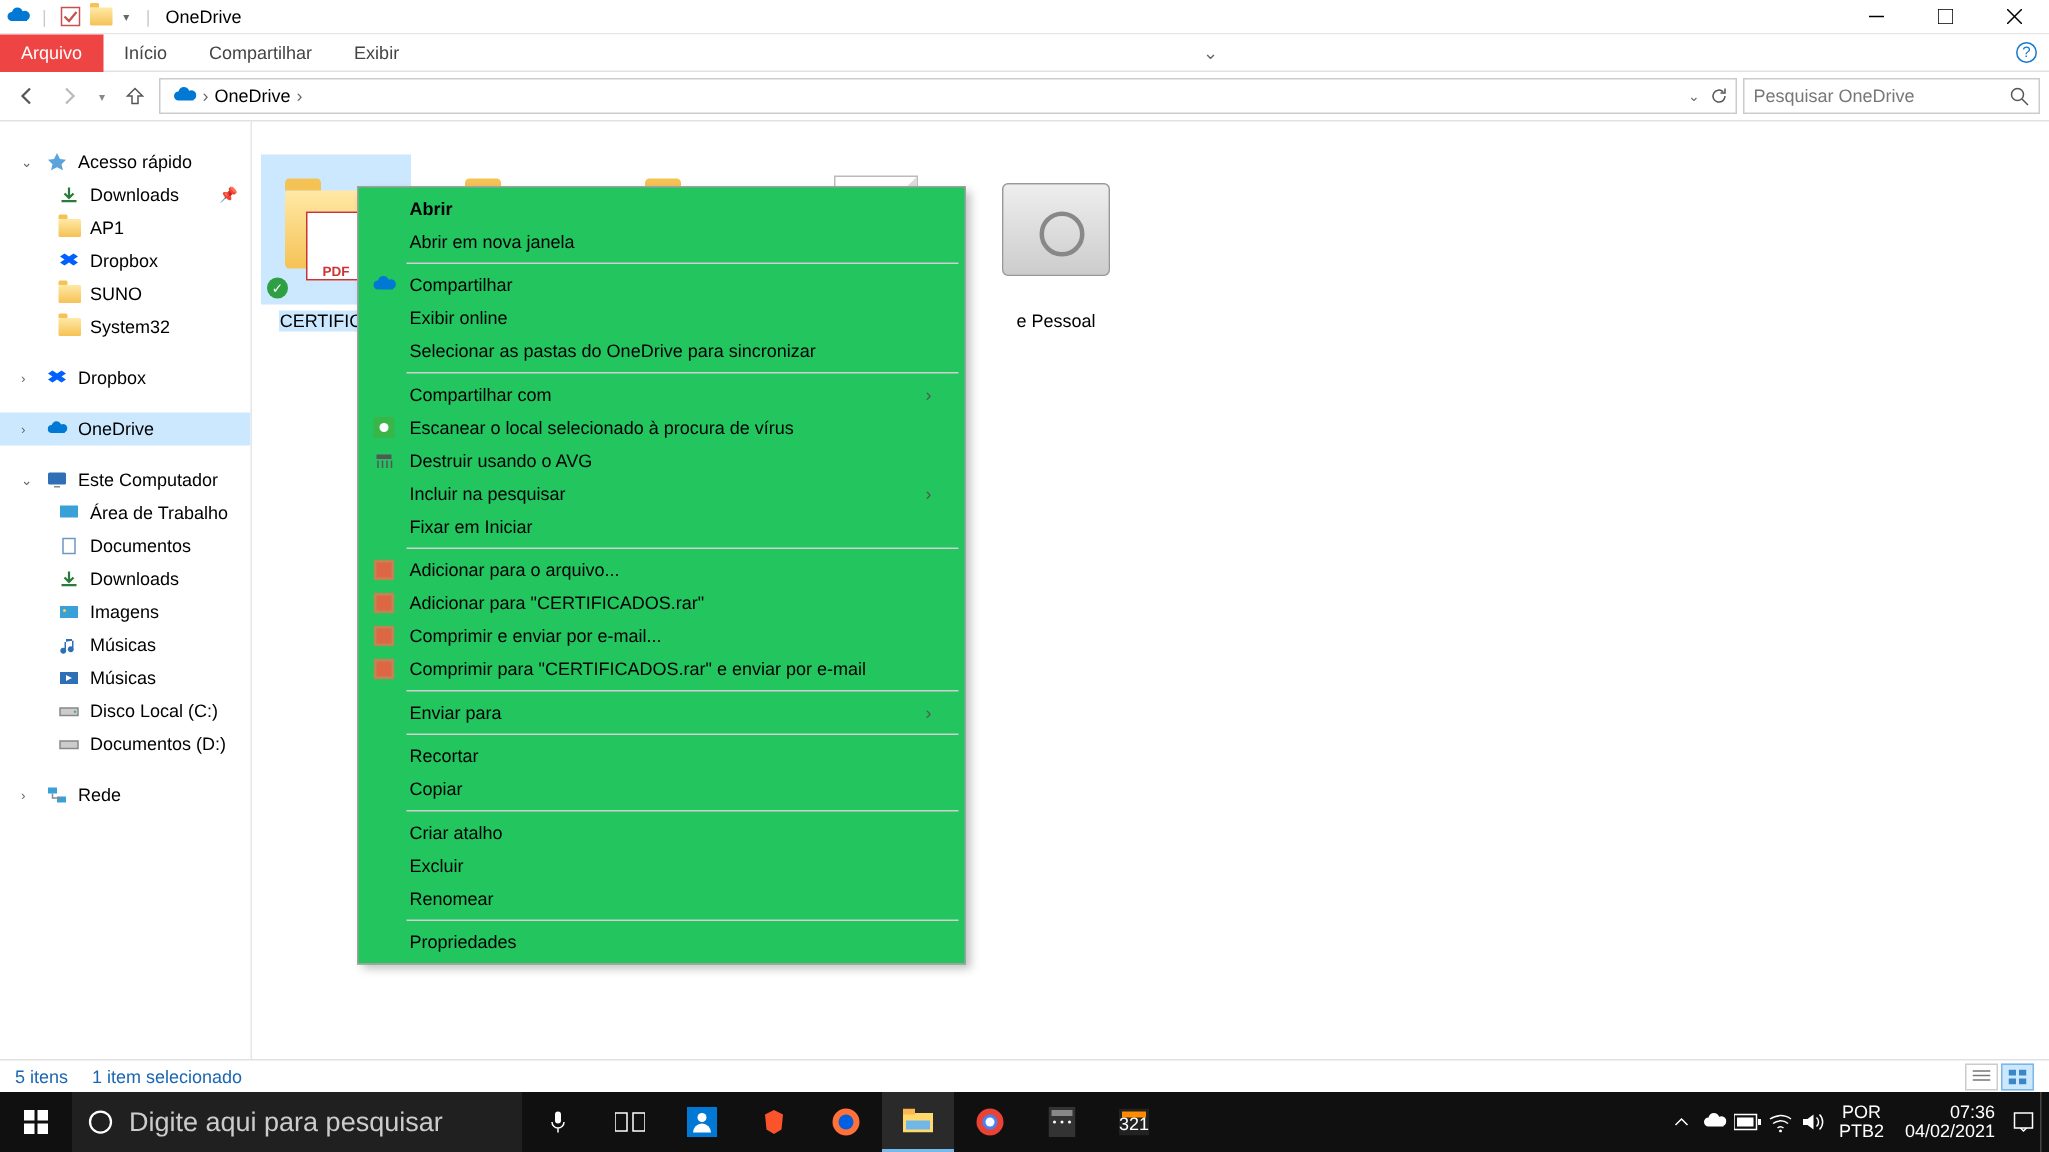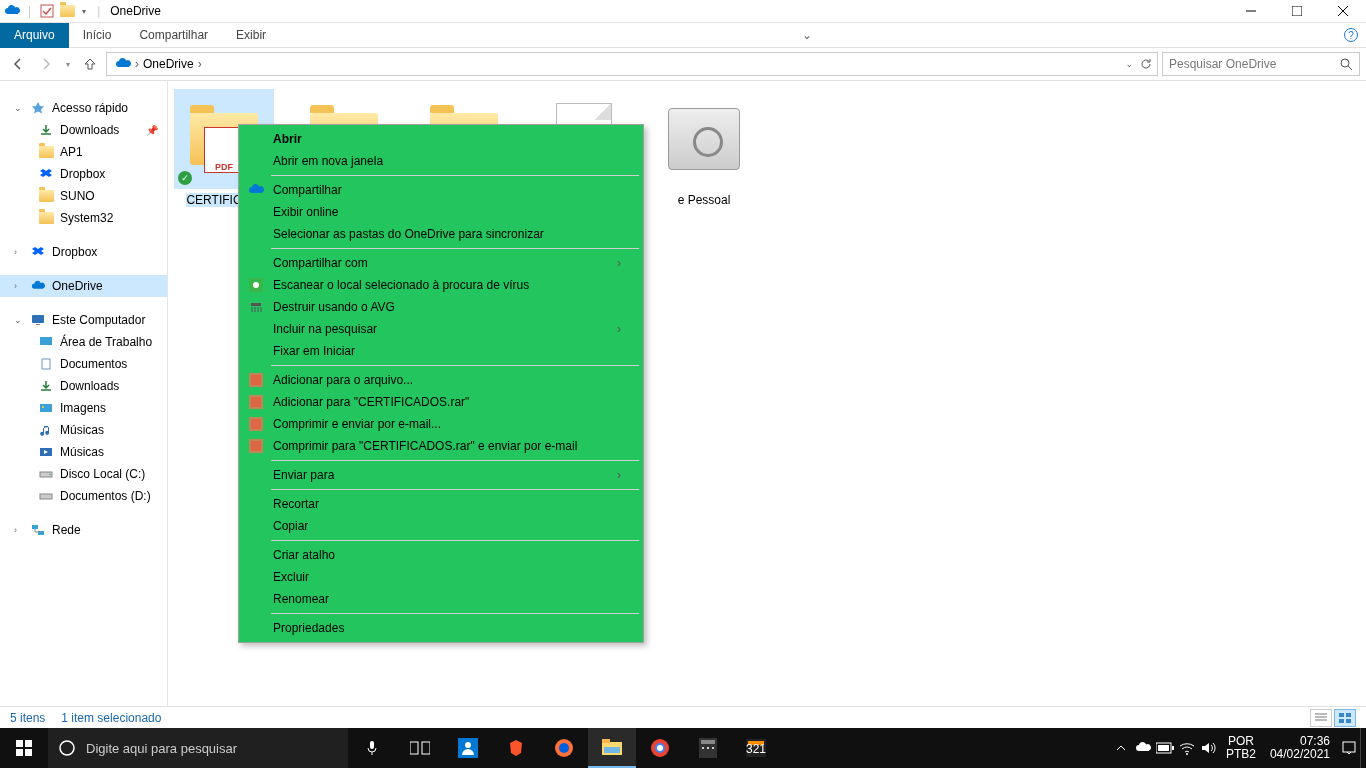--- a/index.html
+++ b/index.html
@@ -10,21 +10,21 @@
 .titlebar .tb-icons { display: flex; align-items: center; gap: 4px; padding-left: 4px; }
 .titlebar .tb-icon { width: 16px; height: 16px; display: inline-flex; align-items: center; justify-content: center; }
 .titlebar .tb-sep { color: #ccc; margin: 0 4px; }
 .titlebar .tb-title { margin-left: 6px; color: #000; }
 .titlebar .win-controls { margin-left: auto; display: flex; }
 .titlebar .win-btn { width: 46px; height: 23px; display: flex; align-items: center; justify-content: center; color: #000; }
 
 
 .ribbon { height: 25px; background: #ffffff; display: flex; align-items: center; border-bottom: 1px solid #e1e1e1; }
 .ribbon .tab { padding: 0 14px; height: 25px; display: flex; align-items: center; color: #444; }
-.ribbon .tab.file { background: #0369a1; color: #fff; }
+.ribbon .tab.file { background: #ef4444; color: #fff; }
 .ribbon .help-icon { margin-left: auto; margin-right: 8px; color: #1979ca; border: 1px solid #1979ca; border-radius: 50%; width: 14px; height: 14px; display: flex; align-items: center; justify-content: center; font-size: 10px; }
 .ribbon .chev { margin-right: 10px; color: #666; }
 
 
 .addrrow { height: 33px; display: flex; align-items: center; border-bottom: 1px solid #e1e1e1; padding: 3px 6px; gap: 4px; }
 .nav-btn { width: 24px; height: 24px; display: flex; align-items: center; justify-content: center; color: #737373; }
 .nav-btn.disabled { color: #bfbfbf; }
 .addrbar { flex: 1; height: 24px; border: 1px solid #cccccc; display: flex; align-items: center; padding: 0 4px; background: #fff; }
 .addrbar .crumb { display: flex; align-items: center; gap: 4px; padding: 0 4px; }
 .addrbar .crumb-sep { color: #666; }
@@ -39,21 +39,21 @@
 .tree-item.root { padding-left: 14px; }
 .tree-item .exp { width: 10px; color: #666; font-size: 9px; }
 .tree-item.selected { background: #cce8ff; }
 .tree-spacer { height: 12px; }
 .ticon { width: 16px; height: 16px; display: inline-flex; align-items: center; justify-content: center; }
 .folder-yellow { background: linear-gradient(#ffe9a6,#f5c255); width: 15px; height: 12px; border-radius: 1px; position: relative; }
 .folder-yellow::before { content:""; position:absolute; top:-3px; left:0; width:6px; height:3px; background:#f5c255; border-radius:1px 1px 0 0; }
 
 .content { flex: 1; position: relative; padding: 8px 6px; }
 .items { display: flex; gap: 20px; }
-.file-item { width: 100px; display: flex; flex-direction: column; align-items: center; gap: 4px; }
+.file-item { width: 100px; display: flex; flex-direction: column; align-items: center; gap: 4px; margin-top: 14px; }
 .file-item.selected .thumb-wrap { background: #cce8ff; }
 .thumb-wrap { width: 100px; height: 100px; display: flex; align-items: center; justify-content: center; }
 .thumb-folder { width: 68px; height: 52px; background: linear-gradient(#ffe9a6,#f5c255); border-radius: 3px; position: relative; }
 .thumb-folder::before { content:""; position:absolute; top:-8px; left:0; width:24px; height:8px; background:#f5c255; border-radius:3px 3px 0 0; }
 .thumb-pdf { position: relative; }
 .thumb-pdf .pdf-badge { position:absolute; left: 14px; top: 14px; width: 40px; height: 46px; background:#fff; border:1px solid #c33; display:flex; align-items:flex-end; justify-content:center; color:#c33; font-size:9px; font-weight:bold; }
 .thumb-doc { width: 56px; height: 72px; background:#fff; border:1px solid #bbb; position: relative; }
 .thumb-doc::after { content:""; position:absolute; top:0; right:0; width:16px; height:16px; background:linear-gradient(135deg,#fff 50%,#ddd 50%); }
 .thumb-doc .bar { position:absolute; bottom:0; left:0; right:0; height:14px; background:#2b579a; }
 .thumb-vault { width:72px; height:62px; background:linear-gradient(#eee,#ccc); border:1px solid #999; border-radius:4px; position:relative; }
@@ -544,21 +544,21 @@
         <rect x="0" y="9" width="7" height="7" fill="#fff"></rect>
         <rect x="9" y="9" width="7" height="7" fill="#fff"></rect>
       </svg>
   </div>
   <div class="search">
     <span>
         <svg width="18" height="18" viewBox="0 0 18 18">
           <circle cx="9" cy="9" r="7" stroke="#fff" fill="none" stroke-width="1.5"></circle>
         </svg>
       </span>
-    <span style="font-size:13px;text-align:right;">Digite aqui para pesquisar</span>
+    <span style="font-size:18px;text-align:right;">Digite aqui para pesquisar</span>
   </div>
   <div class="tbtn">
       <svg width="14" height="18" viewBox="0 0 14 18">
         <rect x="5" y="2" width="4" height="8" rx="2" fill="#fff"></rect>
         <path d="M3 9a4 4 0 008 0M7 13v3" stroke="#fff" fill="none"></path>
       </svg>
     </div>
   <div class="tbtn">
       <svg width="20" height="16" viewBox="0 0 20 16">
         <rect x="0" y="2" width="8" height="12" stroke="#fff" fill="none"></rect>

